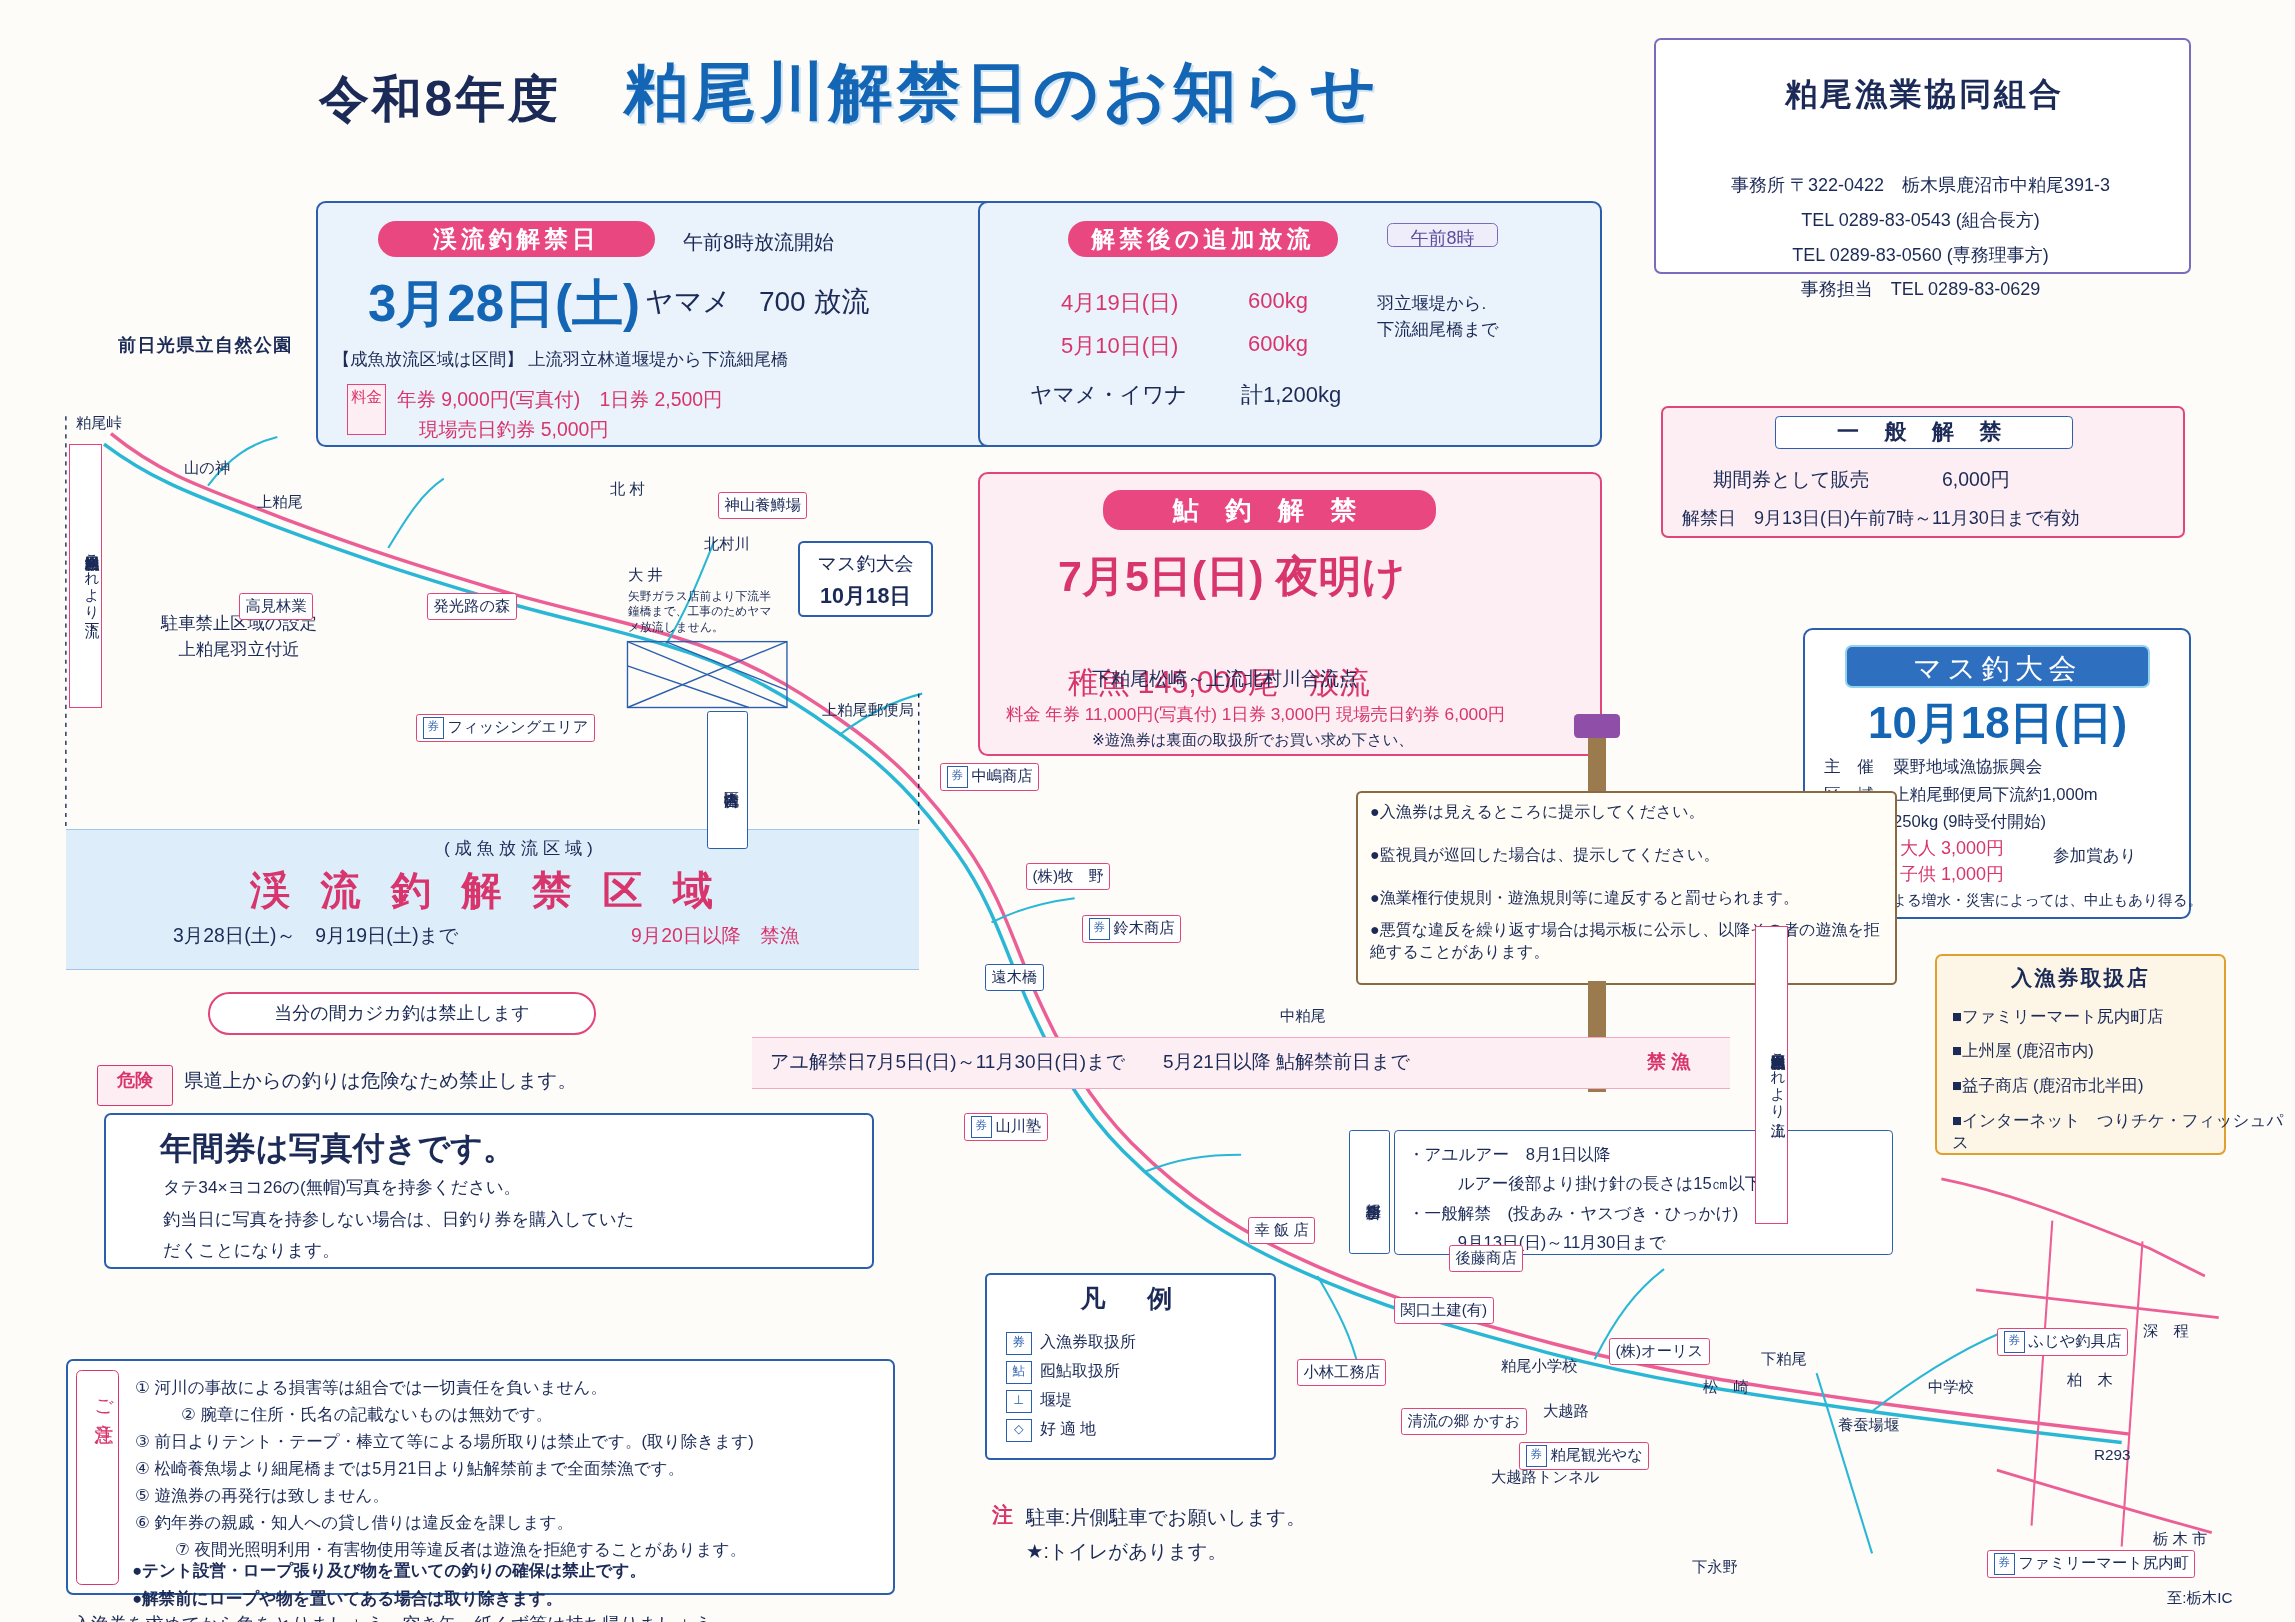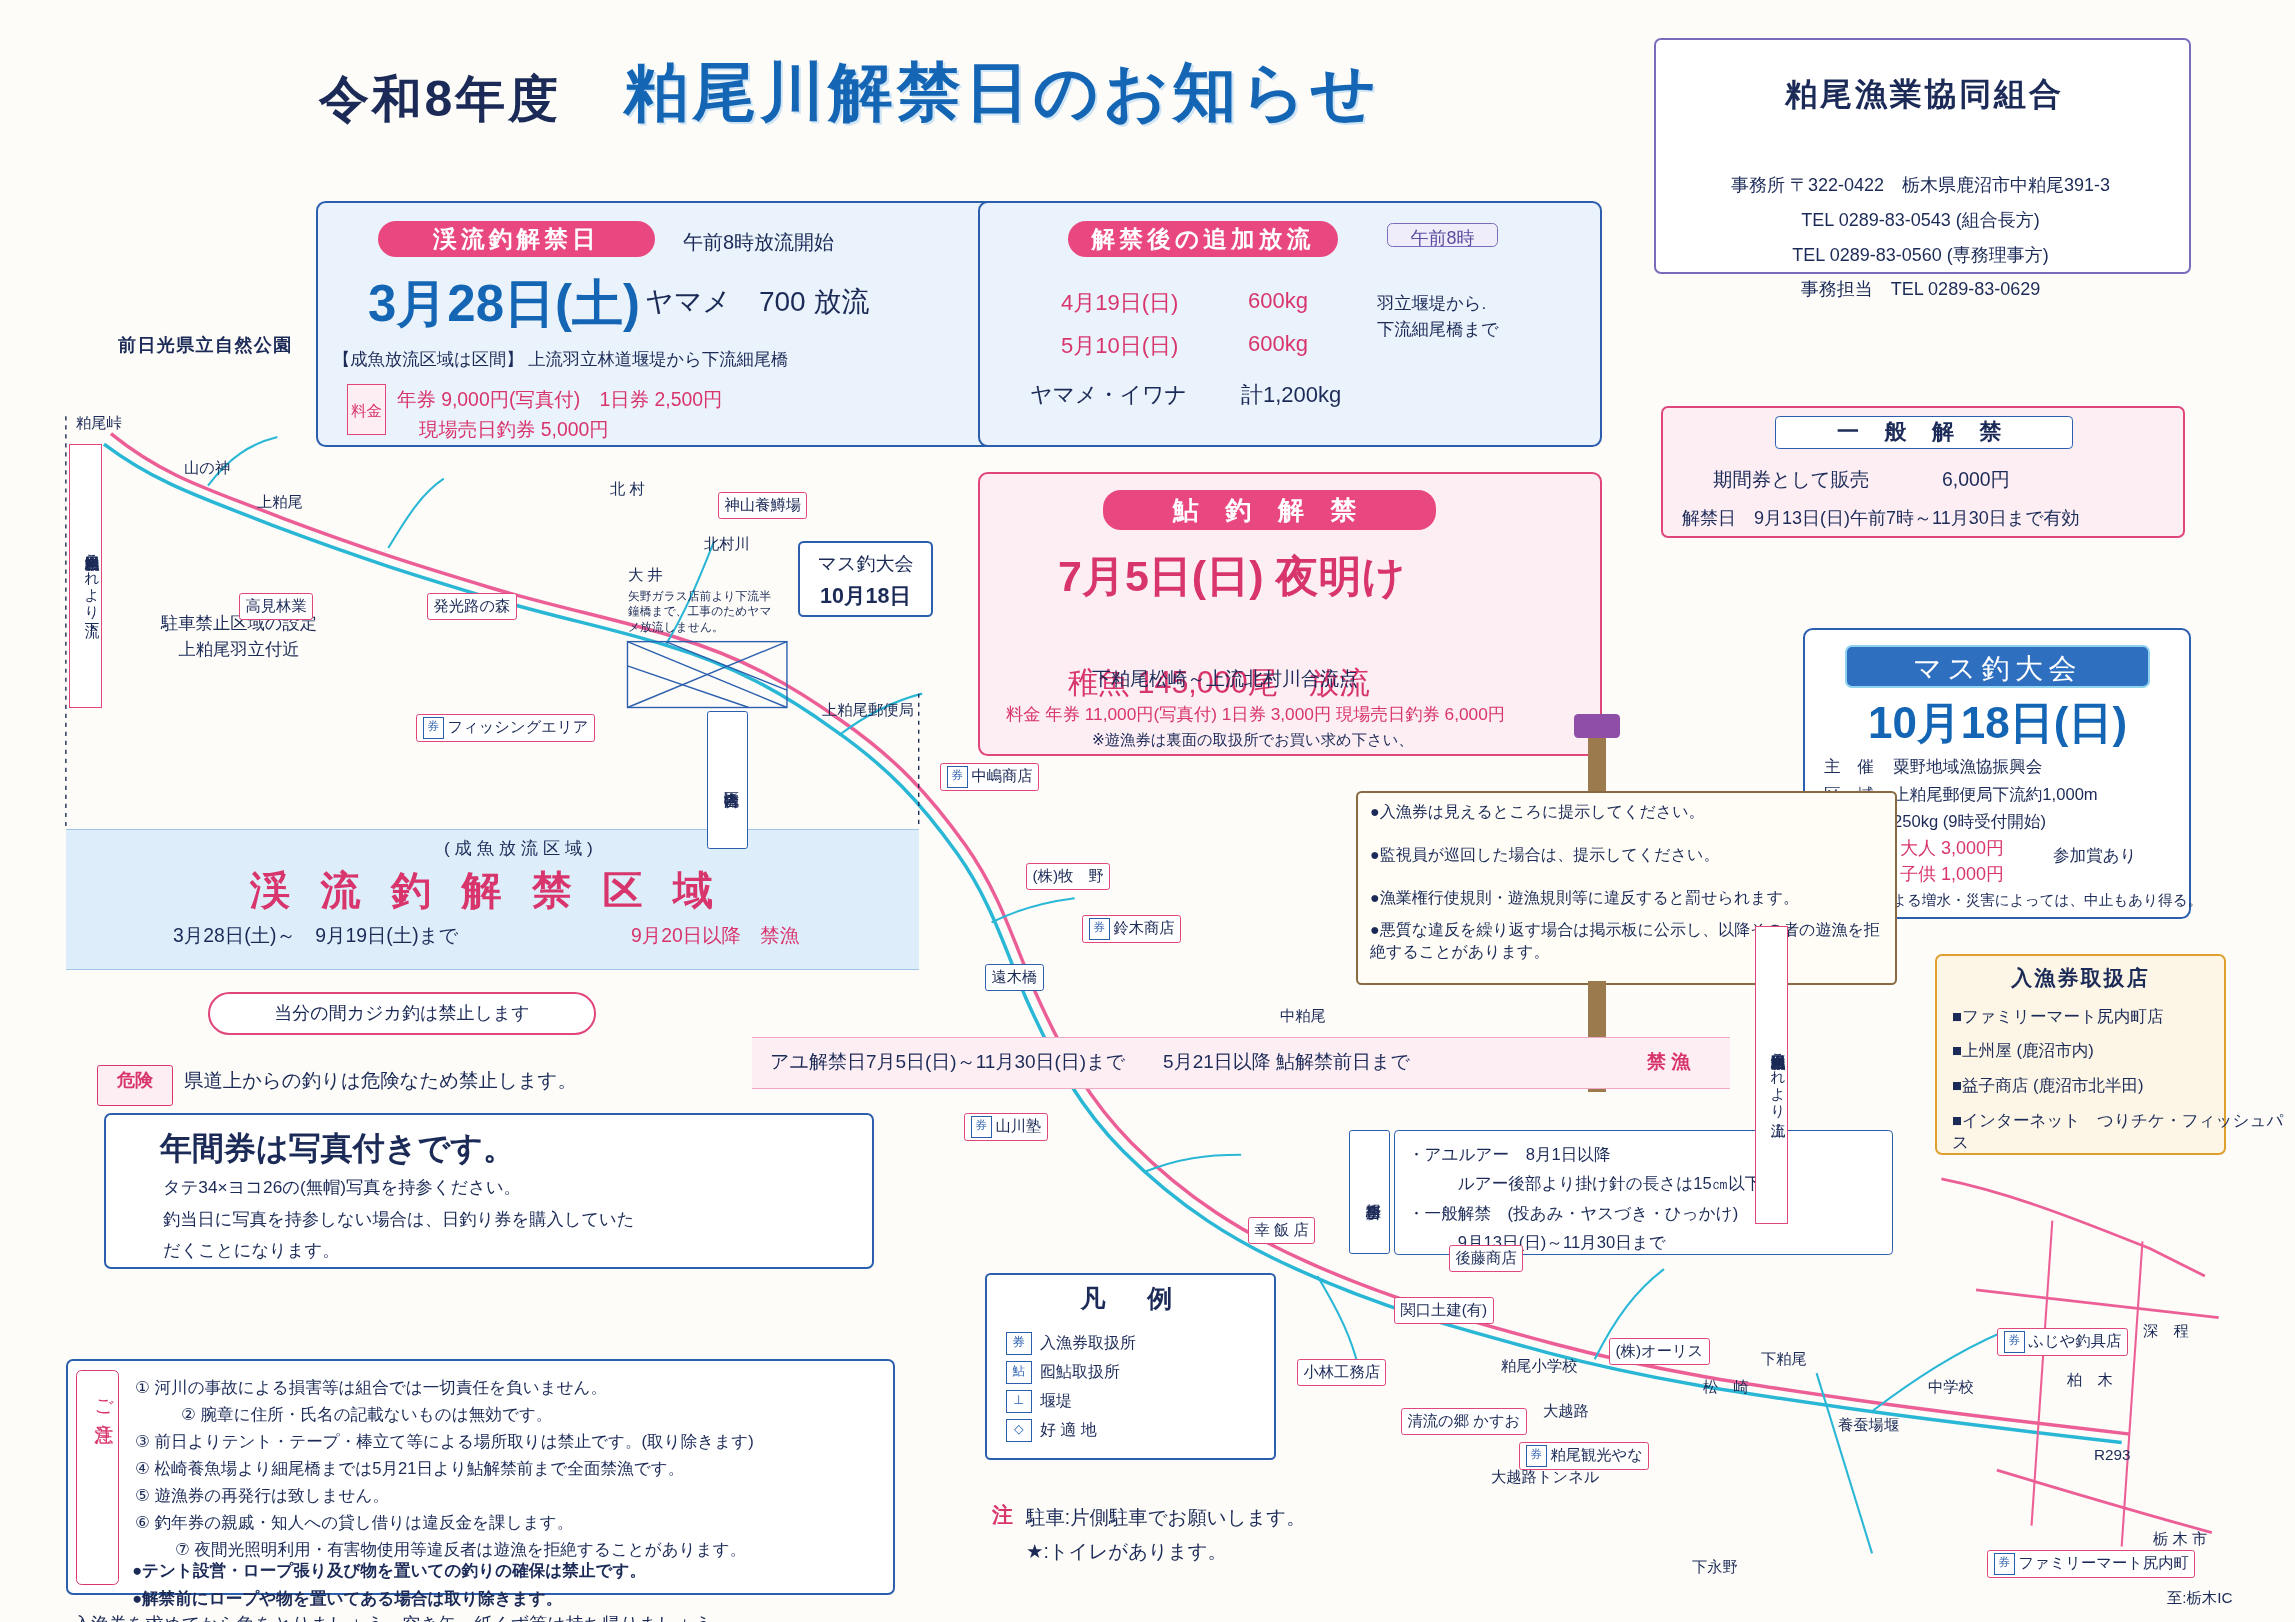--- a/index.html
+++ b/index.html
@@ -32,21 +32,21 @@
     font-weight:bold;text-align:center;letter-spacing:4.2px;
   }
 
   
   #keiryu-box{left:316px;top:201px;width:843px;height:246px;}
   #keiryu-pill{left:378px;top:221px;width:277px;height:36px;font-size:23.6px;line-height:36px;}
   #keiryu-start{left:683px;top:229px;font-size:20px;color:#1b2a57;}
   #keiryu-date{left:368px;top:270px;font-size:51px;font-weight:bold;color:#1466b5;}
   #keiryu-fish{left:645px;top:283px;font-size:28px;color:#1b2a57;}
   #keiryu-range{left:333px;top:347px;font-size:17.3px;color:#1b2a57;}
-  #fee-tag{left:347px;top:384px;width:39px;height:51px;border:1.4px solid #e0457b;background:#fdeef4;color:#d8356d;font-size:15.3px;text-align:center;line-height:22px;padding-top:15px;}
+  #fee-tag{left:347px;top:384px;width:39px;height:51px;border:1.4px solid #e0457b;background:#fdeef4;color:#d8356d;font-size:15.3px;text-align:center;line-height:22px;padding-top:1px;}
   #fee-l1{left:397px;top:386px;font-size:19.4px;color:#d8356d;}
   #fee-l2{left:419px;top:416px;font-size:19.4px;color:#d8356d;}
 
   
   #add-box{left:978px;top:201px;width:624px;height:246px;}
   #add-pill{left:1068px;top:221px;width:270px;height:36px;font-size:23.6px;line-height:36px;}
   #add-time{left:1387px;top:223px;width:111px;height:24px;border:1.4px solid #7b6bbd;border-radius:5.5px;background:#f0edfa;color:#5b4ea0;font-size:18px;text-align:center;line-height:29px;}
   .add-row{font-size:22px;color:#d8356d;}
   #add-r1{left:1061px;top:288px;}
   #add-r1b{left:1248px;top:288px;}
@@ -144,21 +144,21 @@
   .chui-l{left:135px;font-size:16.6px;color:#1b2a57;}
   #c0{top:1377px;} #c1{top:1404px;margin-left:46px;} #c2{top:1431px;} #c3{top:1458px;}
   #c4{top:1485px;} #c5{top:1512px;} #c6{top:1539px;margin-left:40px;}
   .chui-b{left:132px;font-size:16.6px;color:#1b2a57;font-weight:bold;}
   #cb0{top:1529px;} #cb1{top:1557px;}
   #chui-foot{left:73px;top:1592px;font-size:18px;color:#1b2a57;}
 
   
   #legend-box{left:985px;top:1273px;width:291px;height:187px;border:2.1px solid #2b5fae;border-radius:5.5px;background:#fff;}
   #legend-title{left:985px;top:1282px;width:291px;text-align:center;font-size:25px;font-weight:bold;color:#1b2a57;letter-spacing:8.3px;}
-  .leg-row{left:1006px;font-size:16px;color:#1b2a57;}
+  .leg-row{left:1006px;font-size:16px;color:#1b2a57;font-family:Liberation Serif, serif;}
   #lg0{top:1332px;} #lg1{top:1361px;} #lg2{top:1390px;} #lg3{top:1419px;}
   .leg-mark{display:inline-block;width:23.6px;height:21px;border:1.4px solid #2b5fae;text-align:center;line-height:18px;font-size:12.5px;margin-right:8.3px;vertical-align:middle;color:#2b5fae;}
 
   
   #park-tag{left:992px;top:1501px;font-size:21px;color:#d8356d;font-weight:bold;}
   #park-t{left:1026px;top:1504px;font-size:19.4px;color:#1b2a57;}
   #toilet-t{left:1026px;top:1538px;font-size:19.4px;color:#1b2a57;}
 
   
   #lure-box{left:1394px;top:1130px;width:499px;height:125px;border:1.4px solid #2b5fae;border-radius:4.2px;background:#fff;}

